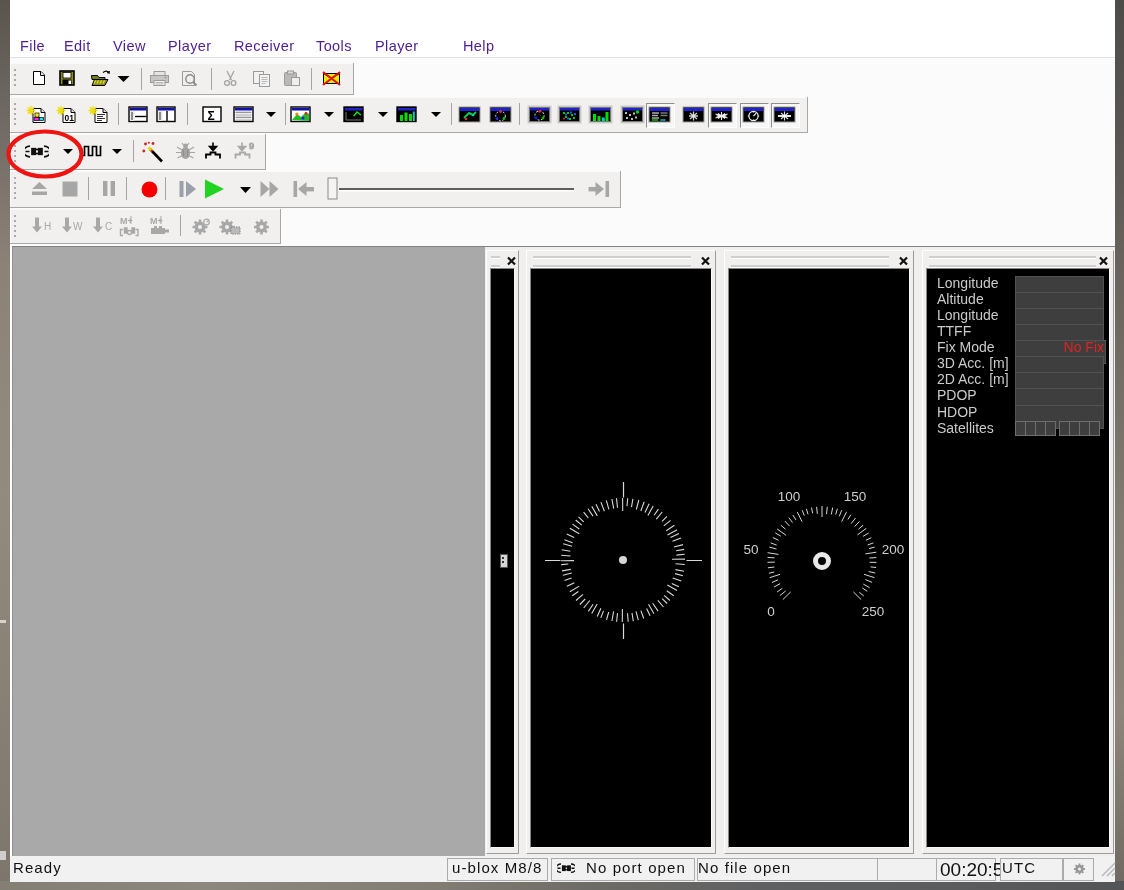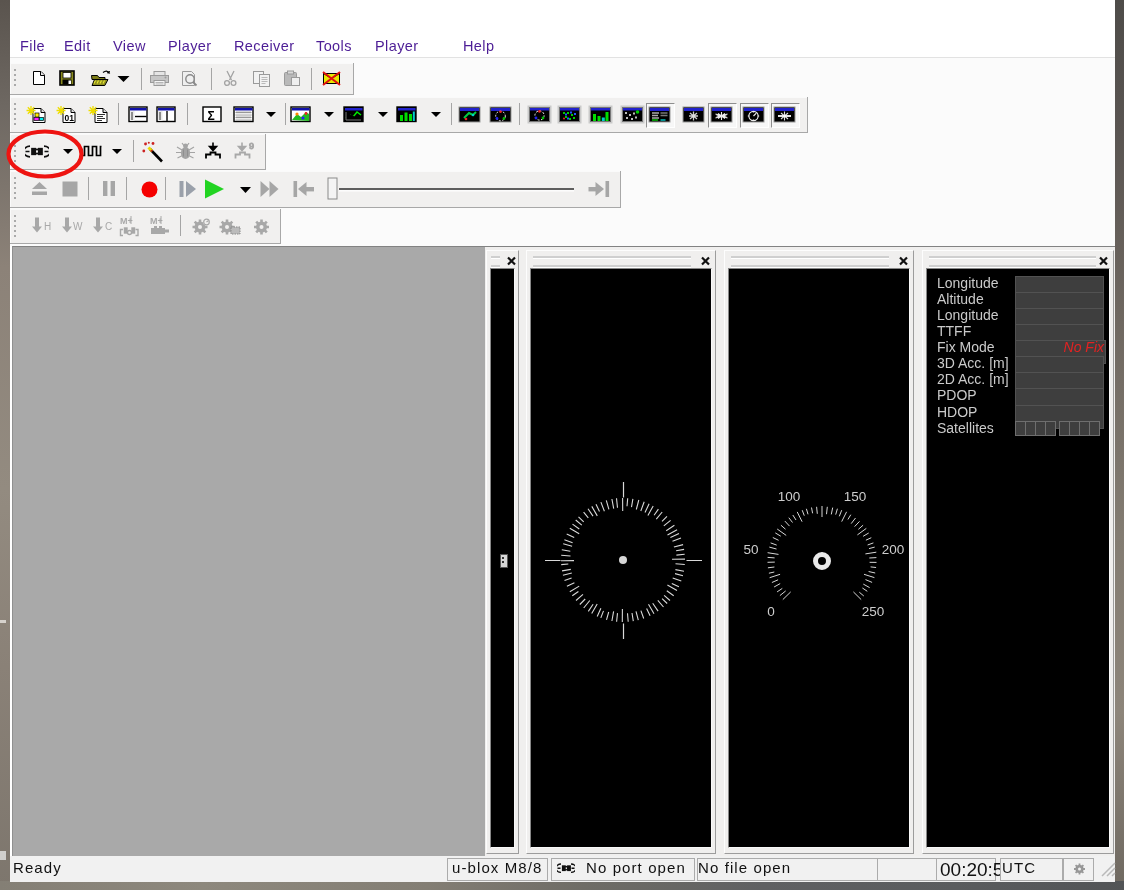--- a/index.html
+++ b/index.html
@@ -39,21 +39,21 @@
   box-shadow:0 1px 0 #fff, inset 0 1px 0 #fff;}
 .px{position:absolute;top:2px;width:11px;height:11px;}
 .px svg{width:11px;height:11px;}
 .pblack{position:absolute;background:#000;border:1px solid;border-color:#888 #f8f8f8 #f8f8f8 #888;}
 
 #status{position:absolute;left:0;top:856px;width:1105px;height:26px;background:#f1f1f1;font-size:15px;letter-spacing:1.1px;color:#111;}
 .spane{position:absolute;top:2px;height:21px;border:1px solid #ababab;background:#f1f1f1;}
 .stxt{position:absolute;top:3px;white-space:nowrap;}
 svg{display:block;}
 .dl{position:absolute;left:14px;height:14px;line-height:14px;white-space:nowrap;}
-.db{position:absolute;left:92px;width:89px;height:24px;line-height:14px;background:#3e3e3e;box-shadow:inset 0 0 0 1px #525252;font-style:italic;}
+.db{position:absolute;left:92px;width:89px;height:24px;line-height:14px;background:#3e3e3e;box-shadow:inset 0 0 0 1px #525252;}
 .sc{position:absolute;top:170px;width:9px;height:13px;background:#3e3e3e;border:1px solid #6e6e6e;}
 </style>
 </head>
 <body>
 <div id="page">
   <div id="desk-l"></div>
     <div style="position:absolute;left:0;top:620px;width:6px;height:3px;background:#e8e6e2;opacity:.8"></div>
     <div style="position:absolute;left:0;top:851px;width:6px;height:9px;background:#ddd;opacity:.85"></div>
     <div id="desk-r"></div>
     <div id="desk-b"></div>

